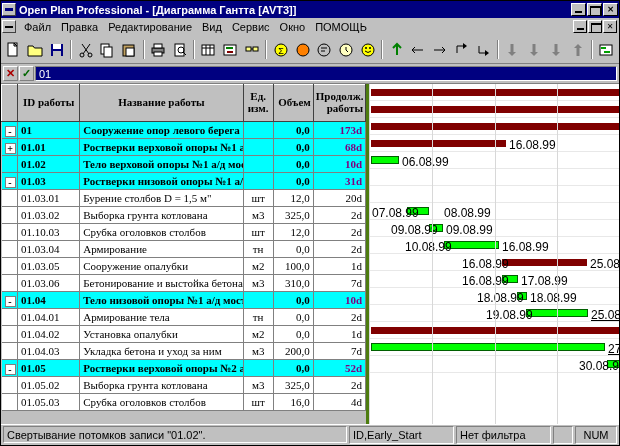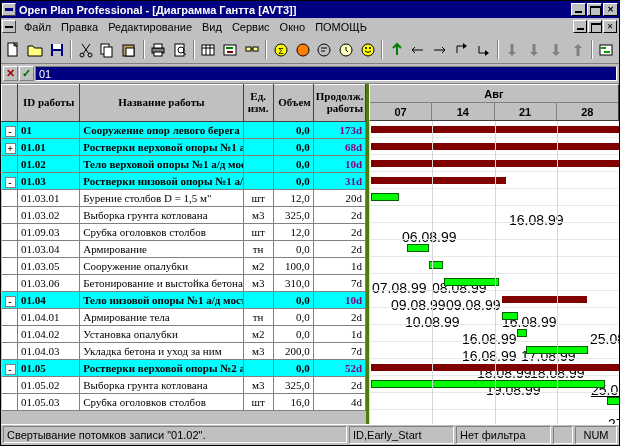--- a/index.html
+++ b/index.html
@@ -130,21 +130,21 @@
   .gh-bot{height:17px;display:flex;}
   .gh-cell{flex:1;display:flex;align-items:center;justify-content:center;font-size:11px;font-weight:bold;
     border-right:1px solid #808080;box-sizing:border-box;}
   .gh-cell:last-child{border-right:none;}
   .ganttbody{flex:1;position:relative;background:#fff;overflow:hidden;}
   .grow{height:17px;position:relative;border-bottom:1px solid #e8e8e8;box-sizing:border-box;}
   .gvline{position:absolute;top:0;bottom:0;width:1px;background:#d8d8d8;}
   .bar{position:absolute;top:4px;height:8px;box-sizing:border-box;}
   .bar.sum{background:#800000;height:7px;top:5px;}
   .bar.task{background:#00ff00;border:1px solid #006000;}
-  .lbl{position:absolute;top:3px;font-size:14px;color:#000;white-space:nowrap;margin-top:37px;}
+  .lbl{position:absolute;top:3px;font-size:12px;color:#000;white-space:nowrap;}
   .lbl.u{text-decoration:underline;}
 
   
   .statusbar{
     height:18px;min-height:18px;display:flex;align-items:stretch;background:#c0c0c0;gap:2px;padding:1px 2px;
     border-top:1px solid #fff;
   }
   .sb{
     border:1px solid #808080;border-right-color:#fff;border-bottom-color:#fff;
     font-size:11px;display:flex;align-items:center;padding:0 3px;box-sizing:border-box;white-space:nowrap;
@@ -429,21 +429,21 @@
             <tr class="detail">
               <td class="c-exp"></td>
               <td class="c-id">01.03.02</td>
               <td class="c-name">Выборка грунта котлована</td>
               <td class="c-unit">м3</td>
               <td class="c-vol">325,0</td>
               <td class="c-dur">2d</td>
             </tr>
             <tr class="detail">
               <td class="c-exp"></td>
-              <td class="c-id">01.09.03</td>
+              <td class="c-id">01.10.03</td>
               <td class="c-name">Срубка оголовков столбов</td>
               <td class="c-unit">шт</td>
               <td class="c-vol">12,0</td>
               <td class="c-dur">2d</td>
             </tr>
             <tr class="detail">
               <td class="c-exp"></td>
               <td class="c-id">01.03.04</td>
               <td class="c-name">Армирование</td>
               <td class="c-unit">тн</td>
@@ -520,29 +520,20 @@
               <td class="c-name">Срубка оголовков столбов</td>
               <td class="c-unit">шт</td>
               <td class="c-vol">16,0</td>
               <td class="c-dur">4d</td>
             </tr>
           </tbody>
       </table>
     </div>
 
     <div class="rightpane">
-      <div class="gantthead">
-        <div class="gh-top">Авг</div>
-        <div class="gh-bot" id="gantt-ticks">
-            <div class="gh-cell">07</div>
-            <div class="gh-cell">14</div>
-            <div class="gh-cell">21</div>
-            <div class="gh-cell">28</div>
-          </div>
-      </div>
       <div class="ganttbody" id="gantt-body">
           <div class="grow">
             <div class="bar sum" style="left: 2px; width: 249px;"></div>
           </div>
           <div class="grow">
             <div class="bar sum" style="left: 2px; width: 249px;"></div>
           </div>
           <div class="grow">
             <div class="bar sum" style="left: 2px; width: 249px;"></div>
           </div>
@@ -552,21 +543,21 @@
           </div>
           <div class="grow">
             <div class="bar task" style="left: 2px; width: 28px;"></div>
             <div class="lbl" style="left: 33px;">06.08.99</div>
           </div>
           <div class="grow"></div>
           <div class="grow"></div>
           <div class="grow">
             <div class="bar task" style="left: 38px; width: 22px;"></div>
             <div class="lbl" style="left: 3px;">07.08.99</div>
-            <div class="lbl" style="left: 63px;">08.08.99</div>
+            <div class="lbl" style="left: 75px;">08.08.99</div>
           </div>
           <div class="grow">
             <div class="bar task" style="left: 60px; width: 14px;"></div>
             <div class="lbl" style="left: 22px;">09.08.99</div>
             <div class="lbl" style="left: 77px;">09.08.99</div>
           </div>
           <div class="grow">
             <div class="bar task" style="left: 75px; width: 55px;"></div>
             <div class="lbl" style="left: 36px;">10.08.99</div>
             <div class="lbl" style="left: 133px;">16.08.99</div>

